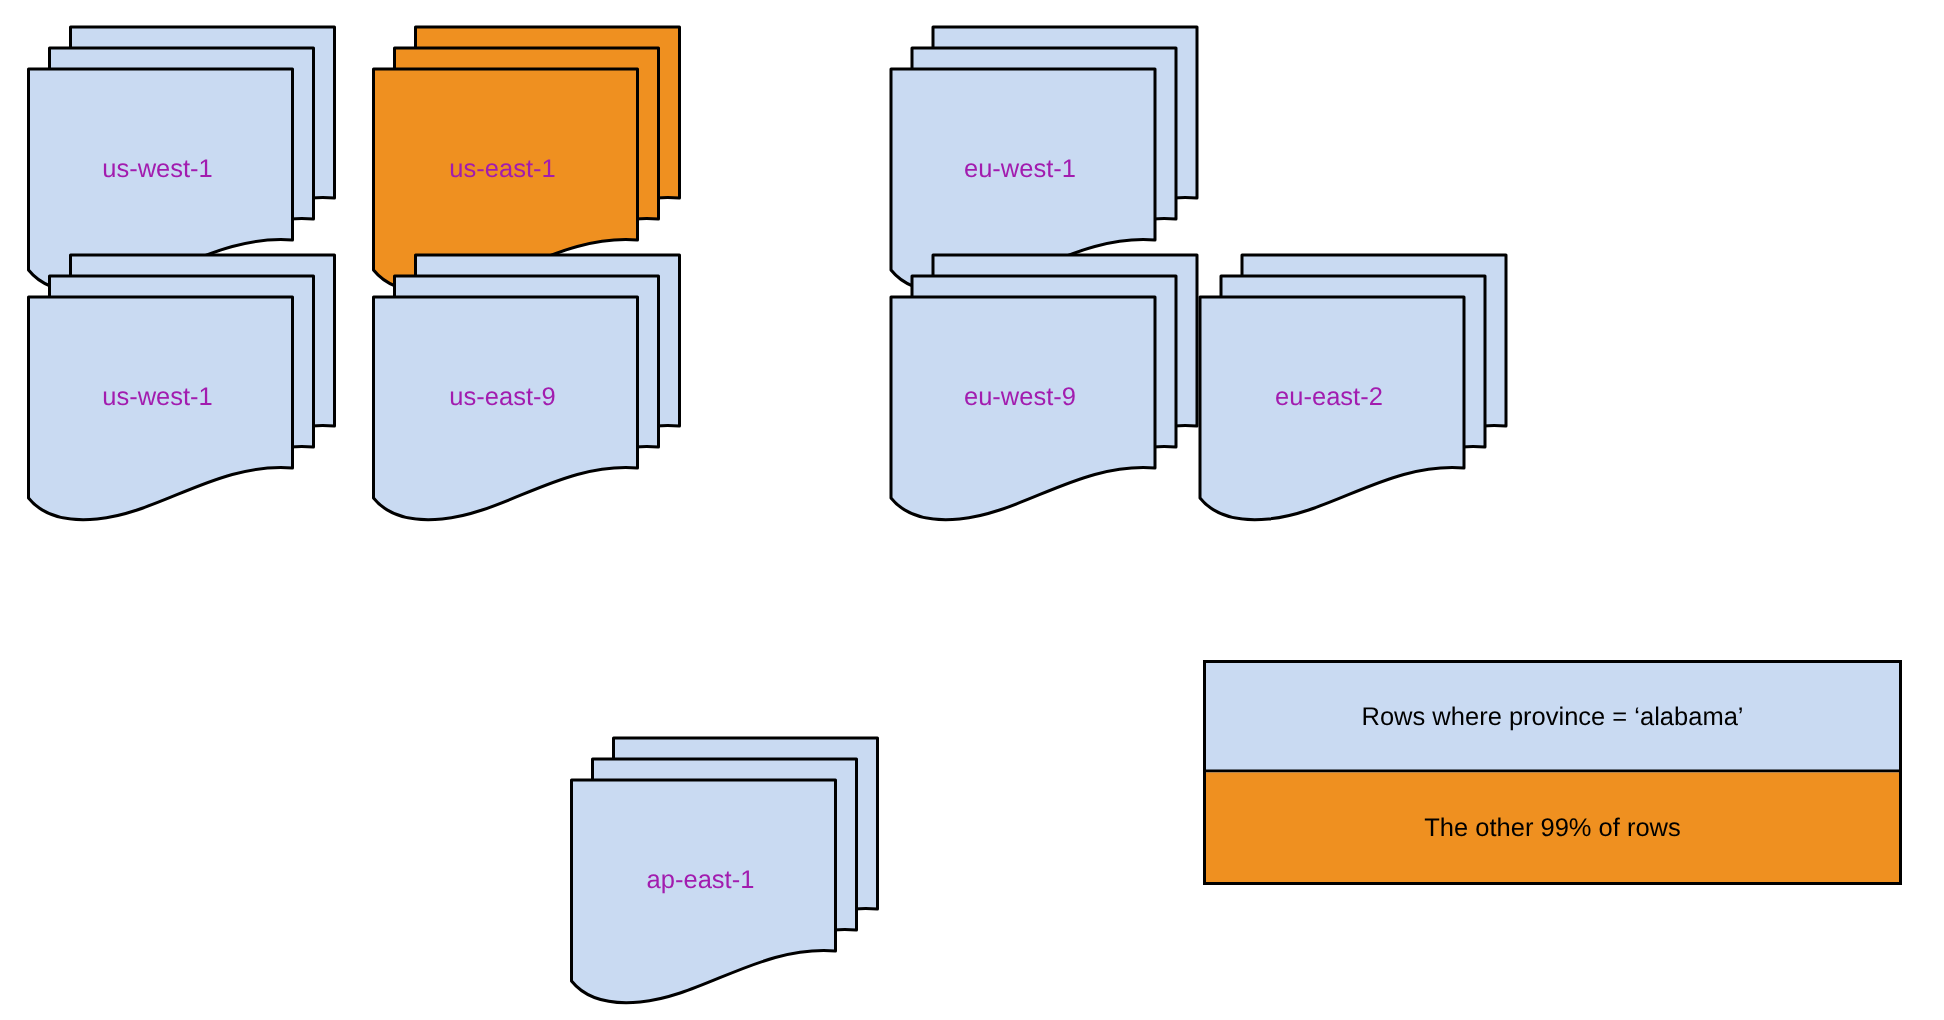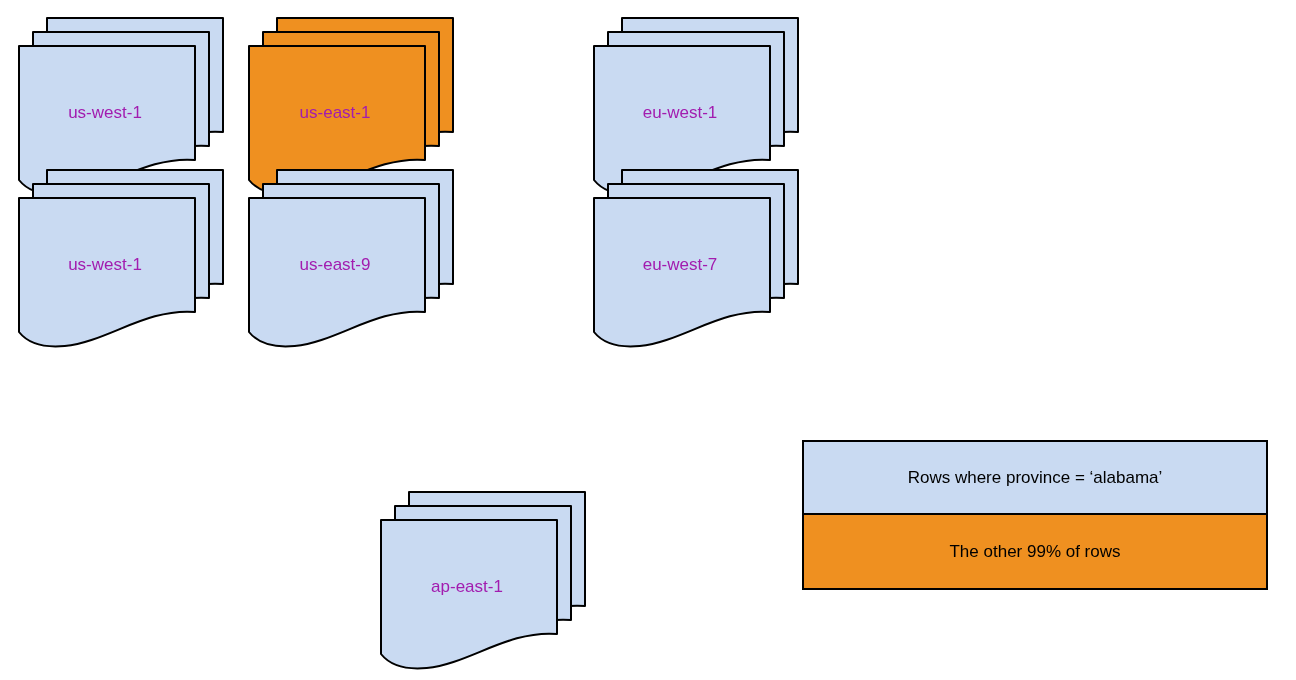--- a/index.html
+++ b/index.html
@@ -86,21 +86,29 @@
         <path d="M 2 30 L 178 30 L 178 144 C 128.72 140 90 174 47.760000000000005 178 C 26.64 180 10.8 175 2 164 Z" fill="#c9daf2" stroke="#000000" stroke-width="2" stroke-linejoin="round"></path>
       </svg>
       <div class="stack-label" style="top: 87px; width: 176px;">us-east-9</div>
     </div>
     <div class="stack" style="left: 592px; top: 168px; width: 204px; height: 182px;">
       <svg width="208" height="186">
         <path d="M 30 2 L 206 2 L 206 116 C 156.72 112 118 146 75.76 150 C 54.64 152 38.8 147 30 136 Z" fill="#c9daf2" stroke="#000000" stroke-width="2" stroke-linejoin="round"></path>
         <path d="M 16 16 L 192 16 L 192 130 C 142.72 126 104 160 61.760000000000005 164 C 40.64 166 24.8 161 16 150 Z" fill="#c9daf2" stroke="#000000" stroke-width="2" stroke-linejoin="round"></path>
         <path d="M 2 30 L 178 30 L 178 144 C 128.72 140 90 174 47.760000000000005 178 C 26.64 180 10.8 175 2 164 Z" fill="#c9daf2" stroke="#000000" stroke-width="2" stroke-linejoin="round"></path>
       </svg>
-      <div class="stack-label" style="top: 87px; width: 176px;">eu-west-7</div>
+      <div class="stack-label" style="top: 87px; width: 176px;">eu-west-9</div>
+    </div>
+    <div class="stack" style="left: 798px; top: 168px; width: 204px; height: 182px;">
+      <svg width="208" height="186">
+        <path d="M 30 2 L 206 2 L 206 116 C 156.72 112 118 146 75.76 150 C 54.64 152 38.8 147 30 136 Z" fill="#c9daf2" stroke="#000000" stroke-width="2" stroke-linejoin="round"></path>
+        <path d="M 16 16 L 192 16 L 192 130 C 142.72 126 104 160 61.760000000000005 164 C 40.64 166 24.8 161 16 150 Z" fill="#c9daf2" stroke="#000000" stroke-width="2" stroke-linejoin="round"></path>
+        <path d="M 2 30 L 178 30 L 178 144 C 128.72 140 90 174 47.760000000000005 178 C 26.64 180 10.8 175 2 164 Z" fill="#c9daf2" stroke="#000000" stroke-width="2" stroke-linejoin="round"></path>
+      </svg>
+      <div class="stack-label" style="top: 87px; width: 176px;">eu-east-2</div>
     </div>
     <div class="stack" style="left: 379px; top: 490px; width: 204px; height: 182px;">
       <svg width="208" height="186">
         <path d="M 30 2 L 206 2 L 206 116 C 156.72 112 118 146 75.76 150 C 54.64 152 38.8 147 30 136 Z" fill="#c9daf2" stroke="#000000" stroke-width="2" stroke-linejoin="round"></path>
         <path d="M 16 16 L 192 16 L 192 130 C 142.72 126 104 160 61.760000000000005 164 C 40.64 166 24.8 161 16 150 Z" fill="#c9daf2" stroke="#000000" stroke-width="2" stroke-linejoin="round"></path>
         <path d="M 2 30 L 178 30 L 178 144 C 128.72 140 90 174 47.760000000000005 178 C 26.64 180 10.8 175 2 164 Z" fill="#c9daf2" stroke="#000000" stroke-width="2" stroke-linejoin="round"></path>
       </svg>
       <div class="stack-label" style="top: 87px; width: 176px;">ap-east-1</div>
     </div>
   </div>

